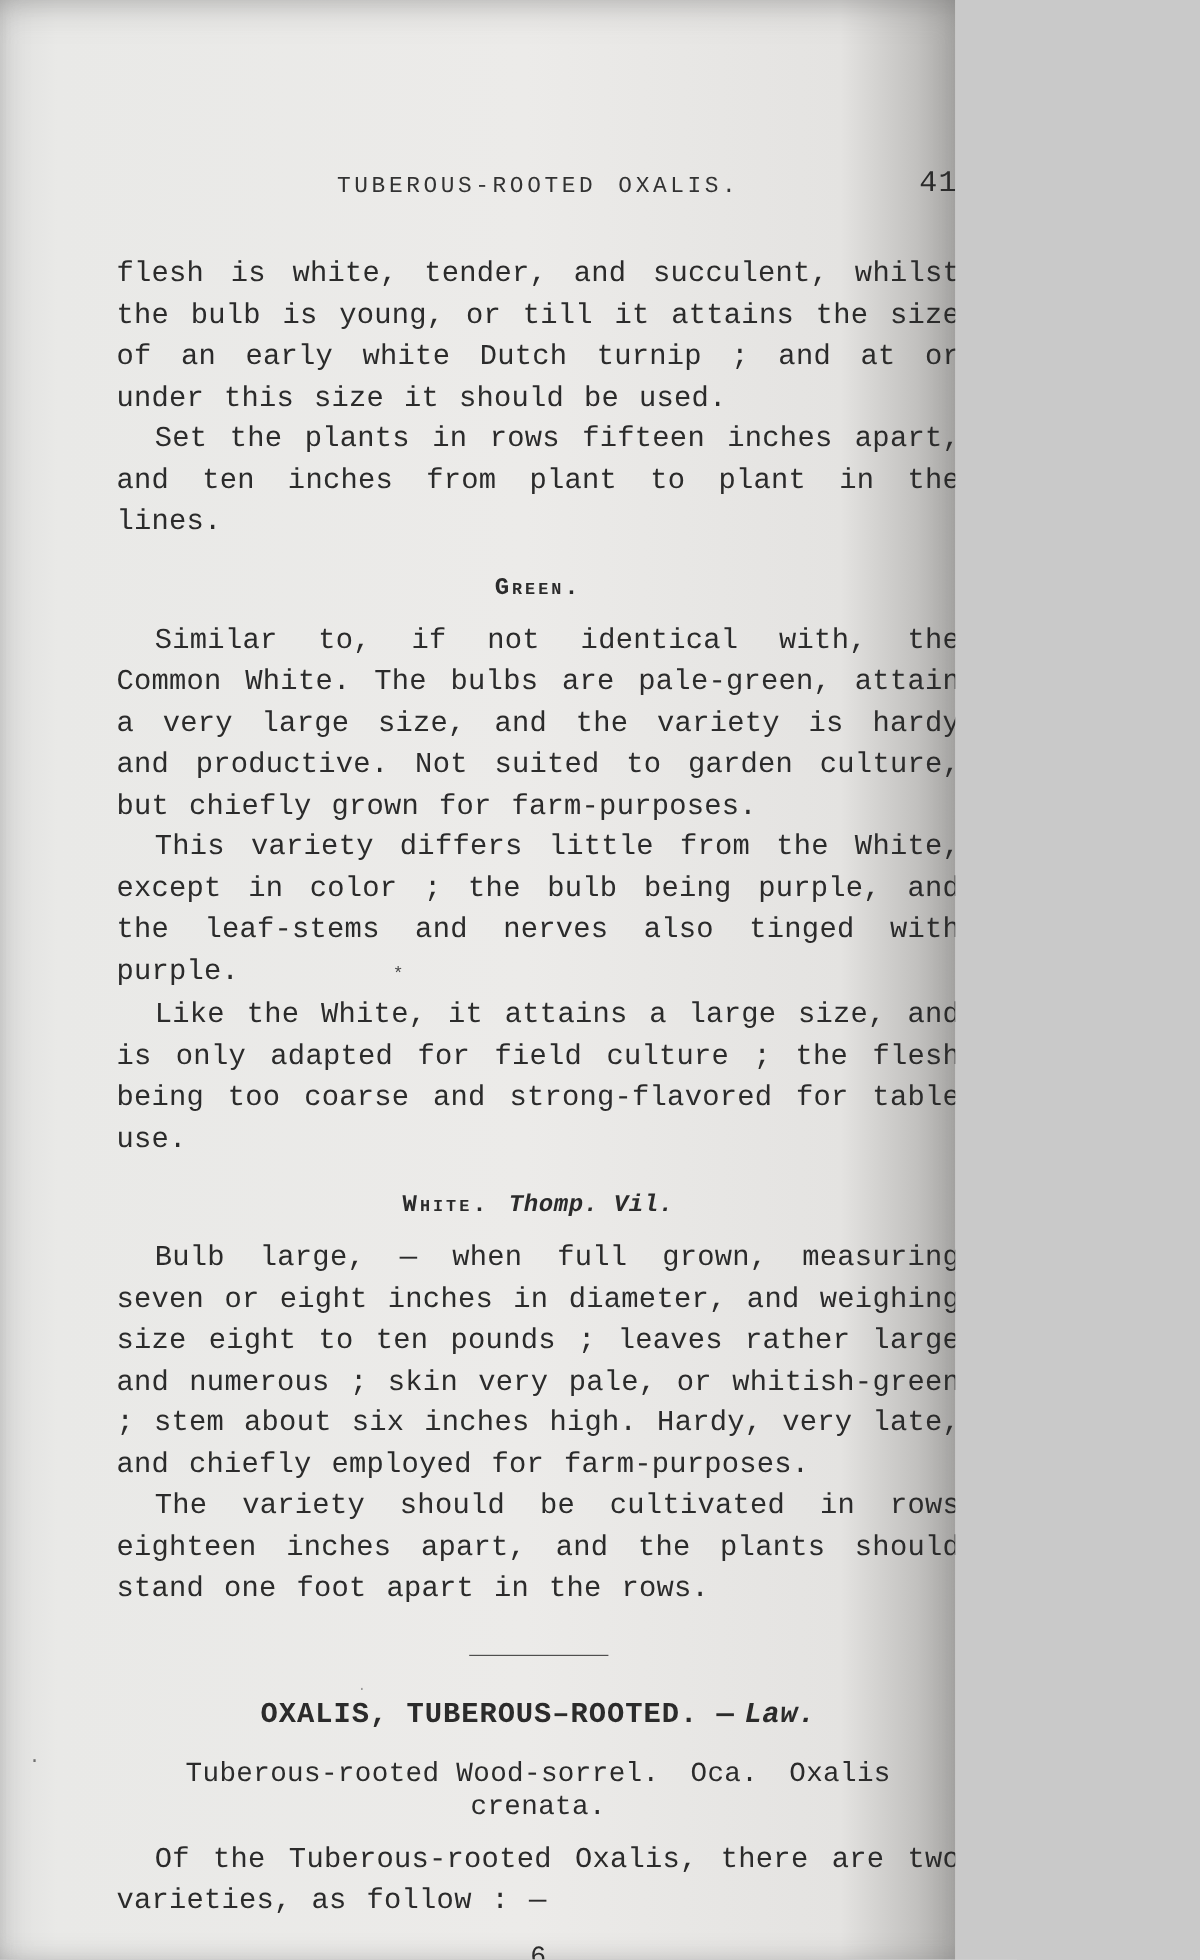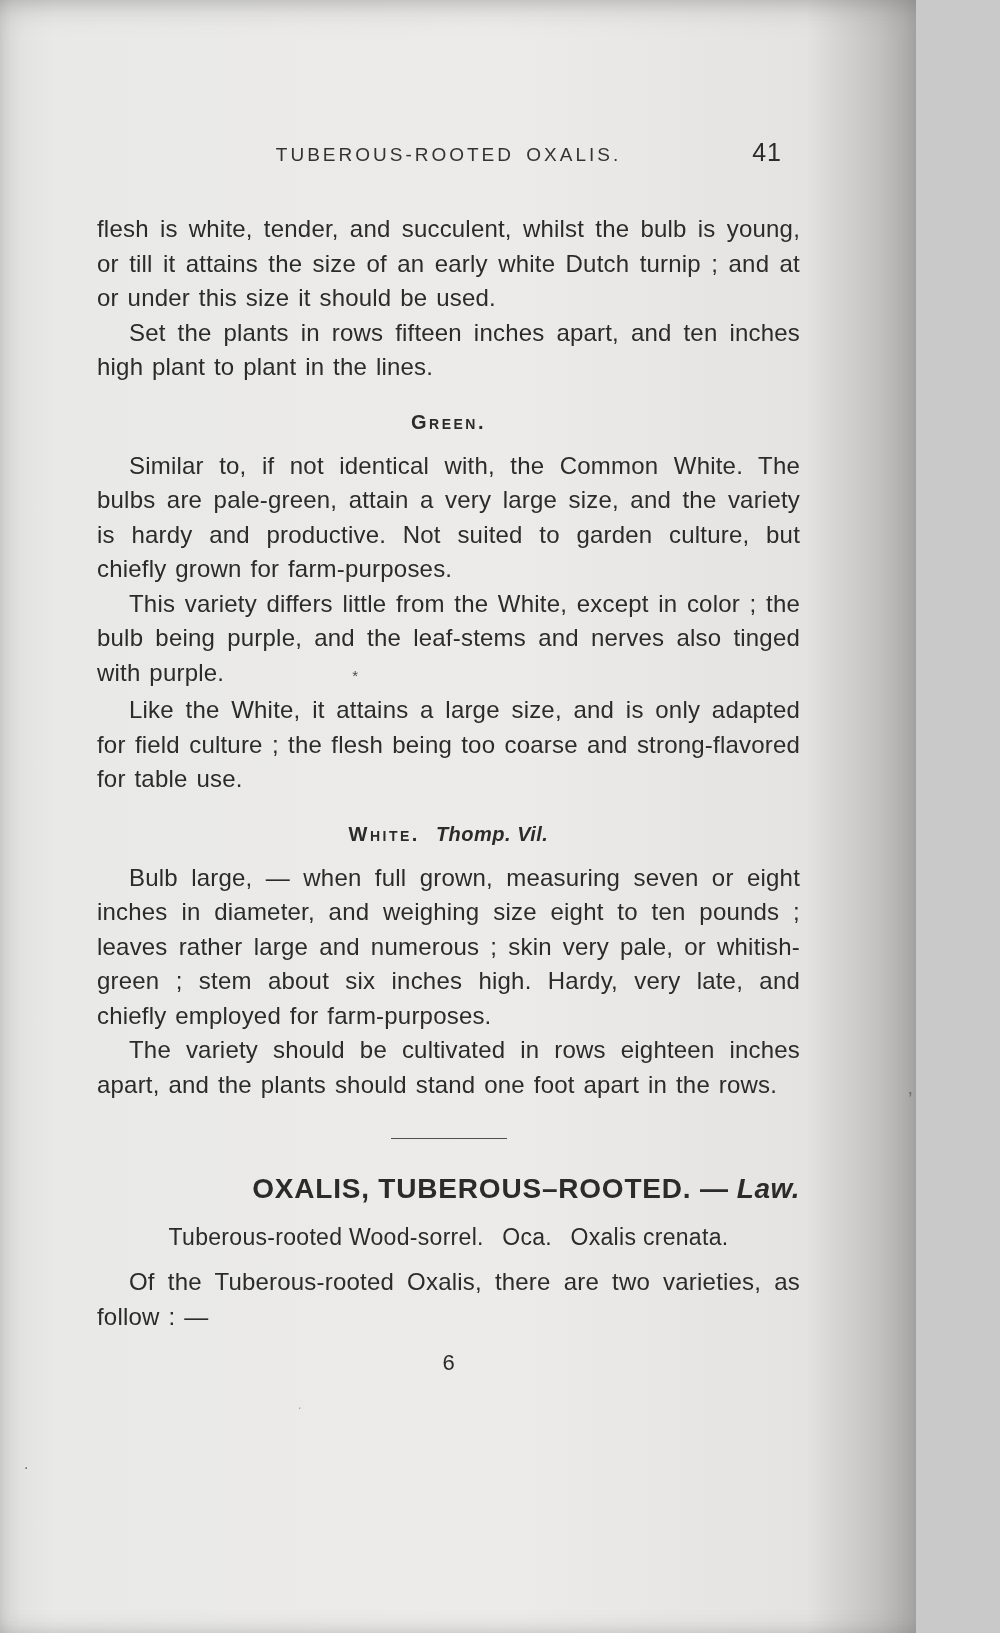--- a/index.html
+++ b/index.html
@@ -2,30 +2,30 @@
 <html><head>
 <meta charset="utf-8">
 <style>
   html, body {
     margin: 0;
     padding: 0;
     background: #c9c9c9;
   }
   .page {
     position: relative;
-    width: 916px;
+    width: 796px;
     height: 1633px;
     margin: 0;
     background: linear-gradient(90deg, #dfdfde 0%, #e9e9e7 6%, #ecebe9 55%, #e4e3e1 88%, #c2c1bf 96%, #a8a7a5 100%),
                 #e9e9e7;
     box-shadow: inset 0 18px 30px -18px rgba(110,110,110,0.55),
                 inset 0 -14px 22px -16px rgba(120,120,120,0.45),
                 inset 14px 0 30px -22px rgba(130,130,130,0.45);
     overflow: hidden;
-    font-family: Liberation Sans, sans-serif;
+    font-family: Liberation Mono, monospace;
     color: #2b2b2b;
   }
   .text-block {
     position: absolute;
     left: 97px;
     top: 0;
     width: 703px;
   }
   .page-header {
     position: relative;
@@ -35,21 +35,21 @@
   }
   .running-title {
     text-align: center;
     font-size: 19px;
     letter-spacing: 3px;
     word-spacing: 4px;
     color: #333;
   }
   .page-number {
     position: absolute;
-    right: 18px;
+    right: 2px;
     top: -6px;
     font-size: 25px;
     letter-spacing: 1px;
   }
   .para {
     margin: 0;
     font-size: 24px;
     line-height: 34.5px;
     text-align: justify;
     text-indent: 32px;
@@ -78,23 +78,23 @@
     font-size: 15px;
     color: #4a4a4a;
   }
   .divider {
     border: none;
     border-top: 1.5px solid #4f4f4f;
     width: 116px;
     margin: 36px auto 34px auto;
   }
   .oxalis-heading {
-    text-align: right;
+    text-align: center;
     margin: 0 0 18px 0;
-    font-size: 28px;
+    font-size: 24px;
     line-height: 32px;
     letter-spacing: 0.8px;
   }
   .oxalis-heading .ref { margin-left: 8px; }
   .subheading {
     text-align: center;
     margin: 6px 0 14px 0;
     font-size: 23px;
     line-height: 28px;
     letter-spacing: 0.3px;
@@ -120,21 +120,21 @@
 <div class="page">
 
   <div class="text-block">
 
     <div class="page-header">
       <div class="running-title">TUBEROUS-ROOTED OXALIS.</div>
       <div class="page-number">41</div>
     </div>
 
     <p class="para noindent">flesh is white, tender, and succulent, whilst the bulb is young, or till it attains the size of an early white Dutch turnip ; and at or under this size it should be used.</p>
-    <p class="para">Set the plants in rows fifteen inches apart, and ten inches high plant to plant in the lines.</p>
+    <p class="para">Set the plants in rows fifteen inches apart, and ten inches from plant to plant in the lines.</p>
 
     <h3 class="section-heading"><span class="smallcaps">Green.</span></h3>
     <p class="para">Similar to, if not identical with, the Common White.  The bulbs are pale-green, attain a very large size, and the variety is hardy and productive.  Not suited to garden culture, but chiefly grown for farm-purposes.</p>
 
     <p class="para"><span>This variety differs little from the White, except in color ; the bulb being purple, and the leaf-stems and nerves also tinged with purple.</span><span class="printers-mark">*</span></p>
     <p class="para">Like the White, it attains a large size, and is only adapted for field culture ; the flesh being too coarse and strong-flavored for table use.</p>
 
     <h3 class="section-heading"><span class="smallcaps">White.</span><span class="ref">Thomp. Vil.</span></h3>
     <p class="para">Bulb large, — when full grown, measuring seven or eight inches in diameter, and weighing size eight to ten pounds ; leaves rather large and numerous ;  skin very pale, or whitish-green ;  stem about six inches high.   Hardy, very late, and chiefly employed for farm-purposes.</p>
     <p class="para">The variety should be cultivated in rows eighteen inches apart, and the plants should stand one foot apart in the rows.</p>

